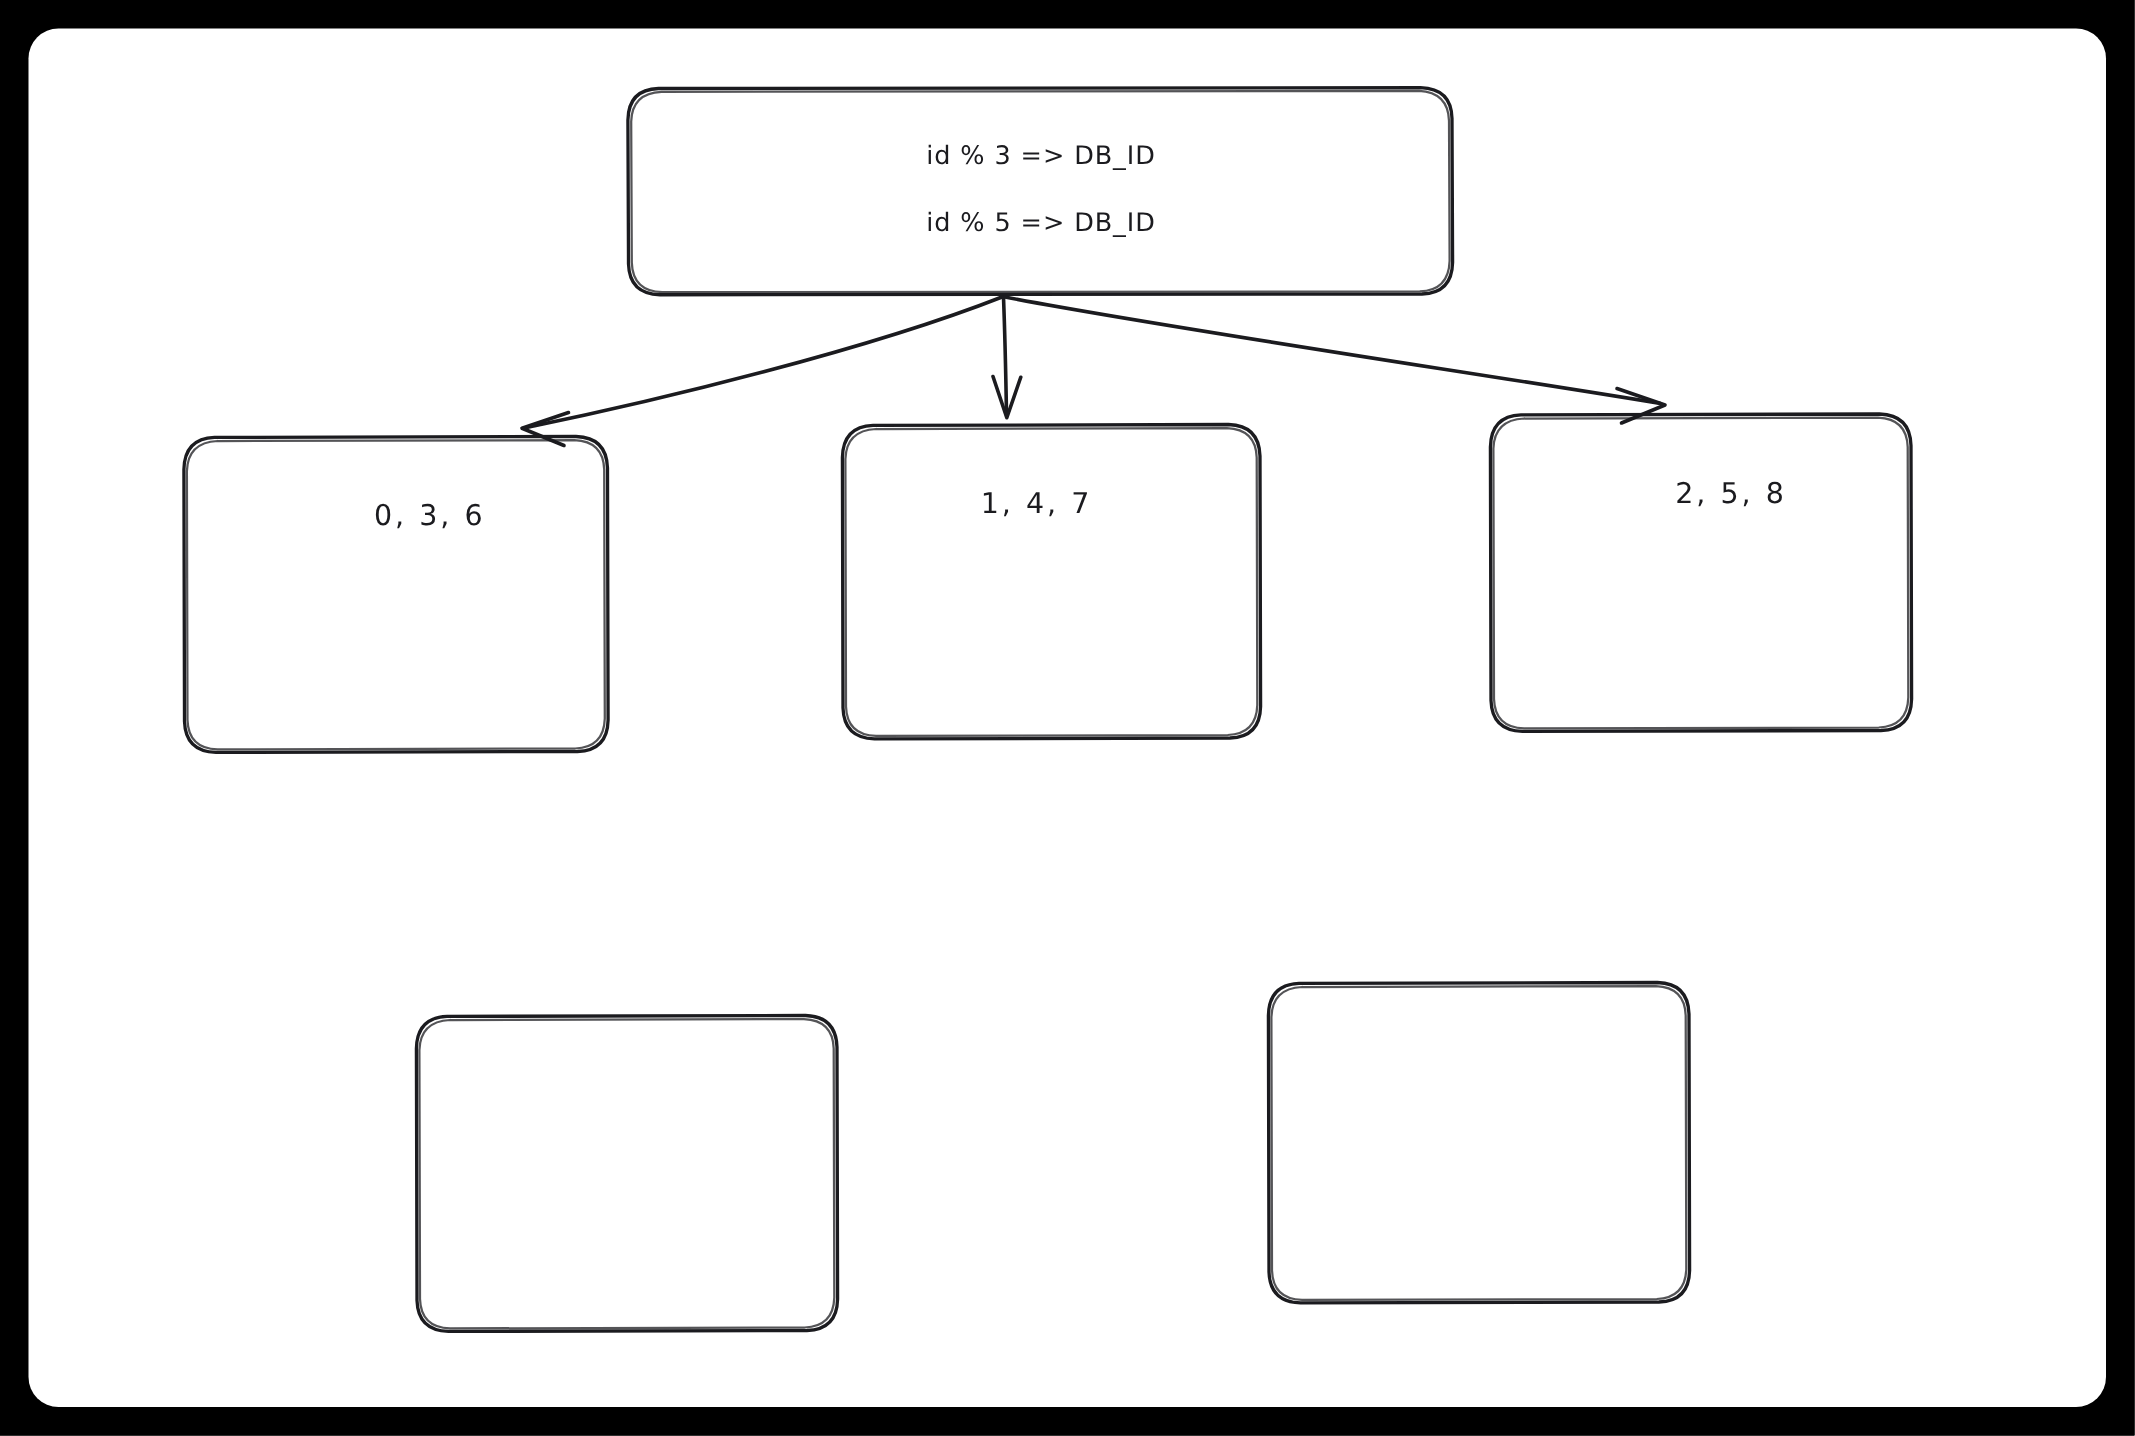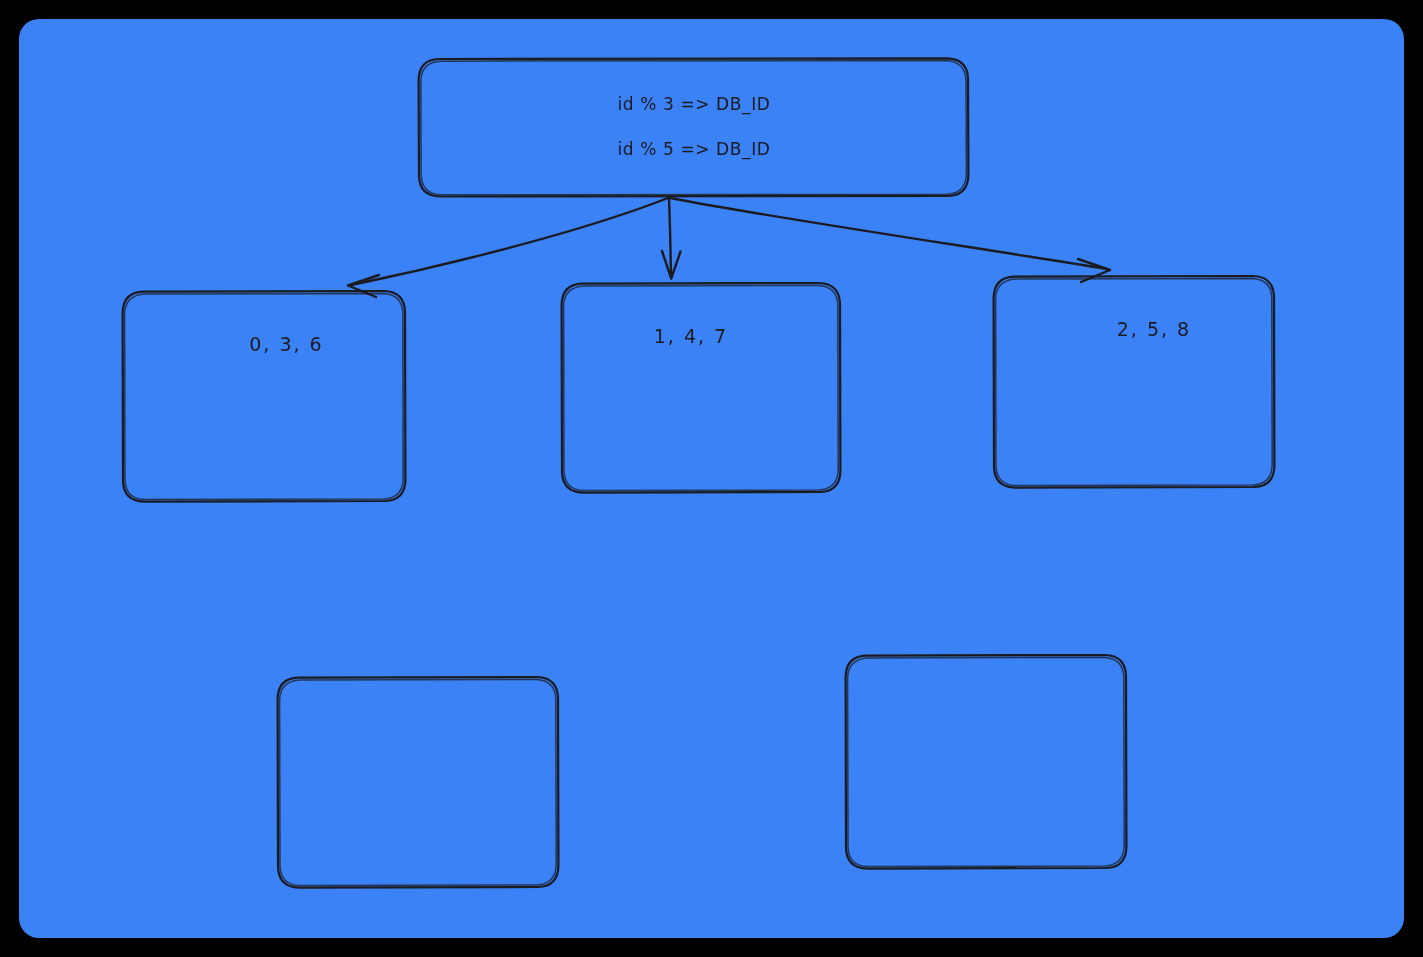--- a/index.html
+++ b/index.html
@@ -22,21 +22,21 @@
     background: #000000;
   }
 
   
   #canvas {
     position: absolute;
     left: 19px;
     top: 19px;
     width: 1385px;
     height: 919px;
-    background: #3b82f6;
+    background: #ffffff;
     border-radius: 20px;
     overflow: hidden;
   }
 
   #sketch-layer {
     position: absolute;
     left: 0;
     top: 0;
     width: 1385px;
     height: 919px;

